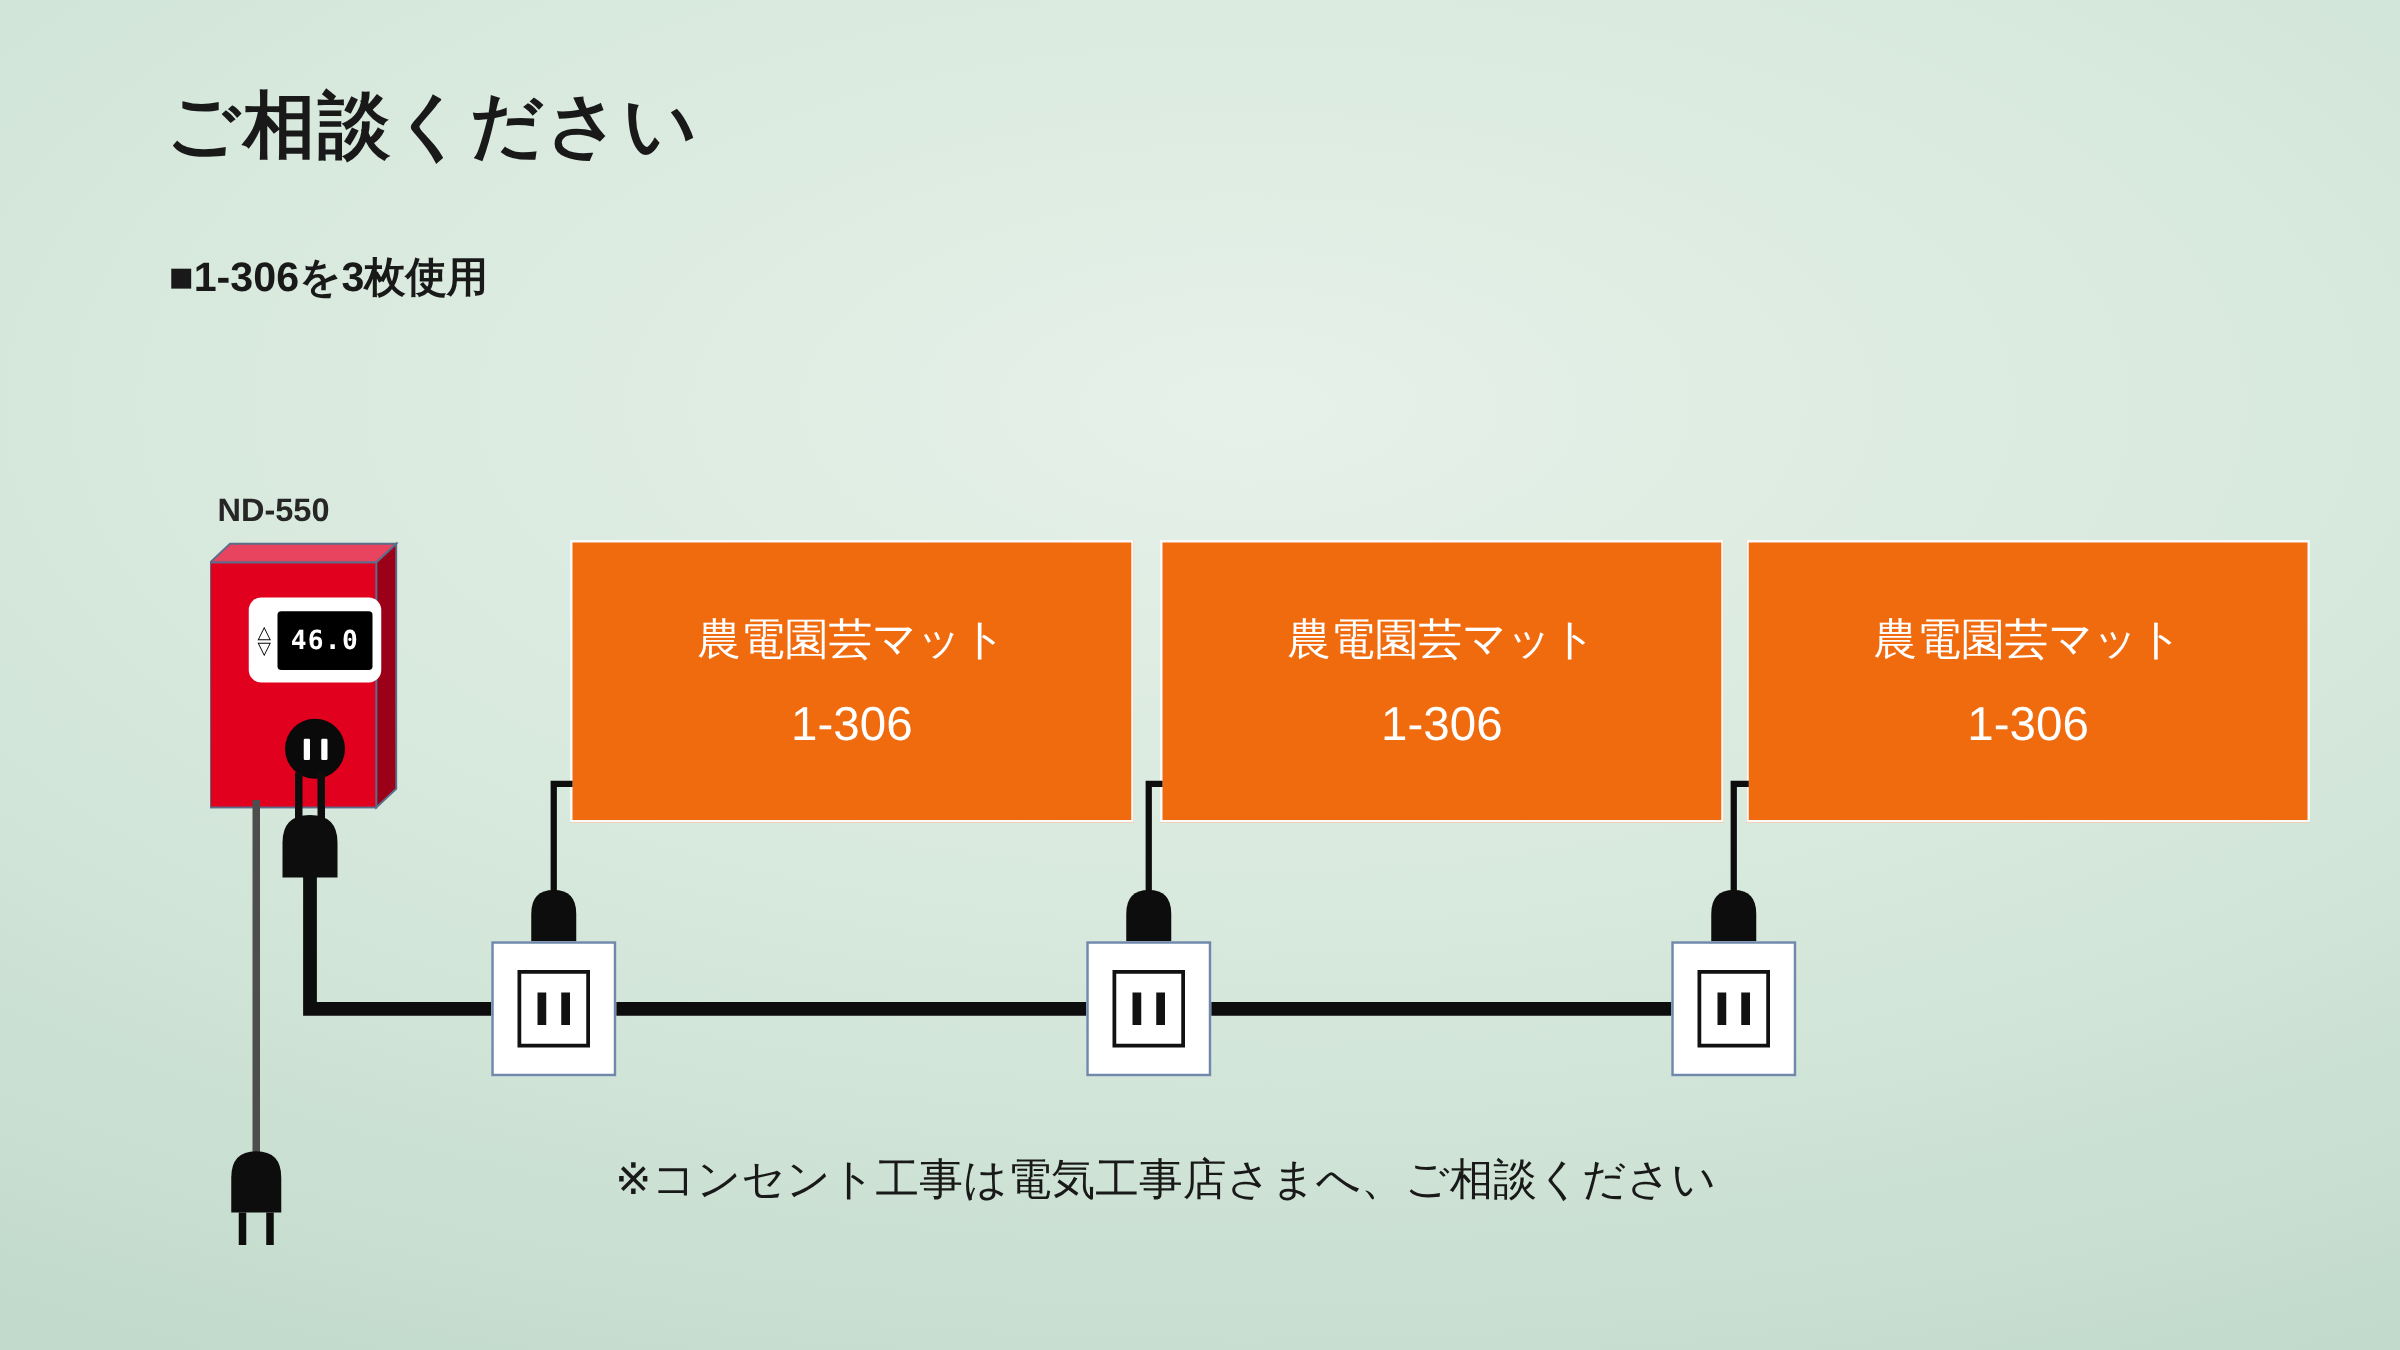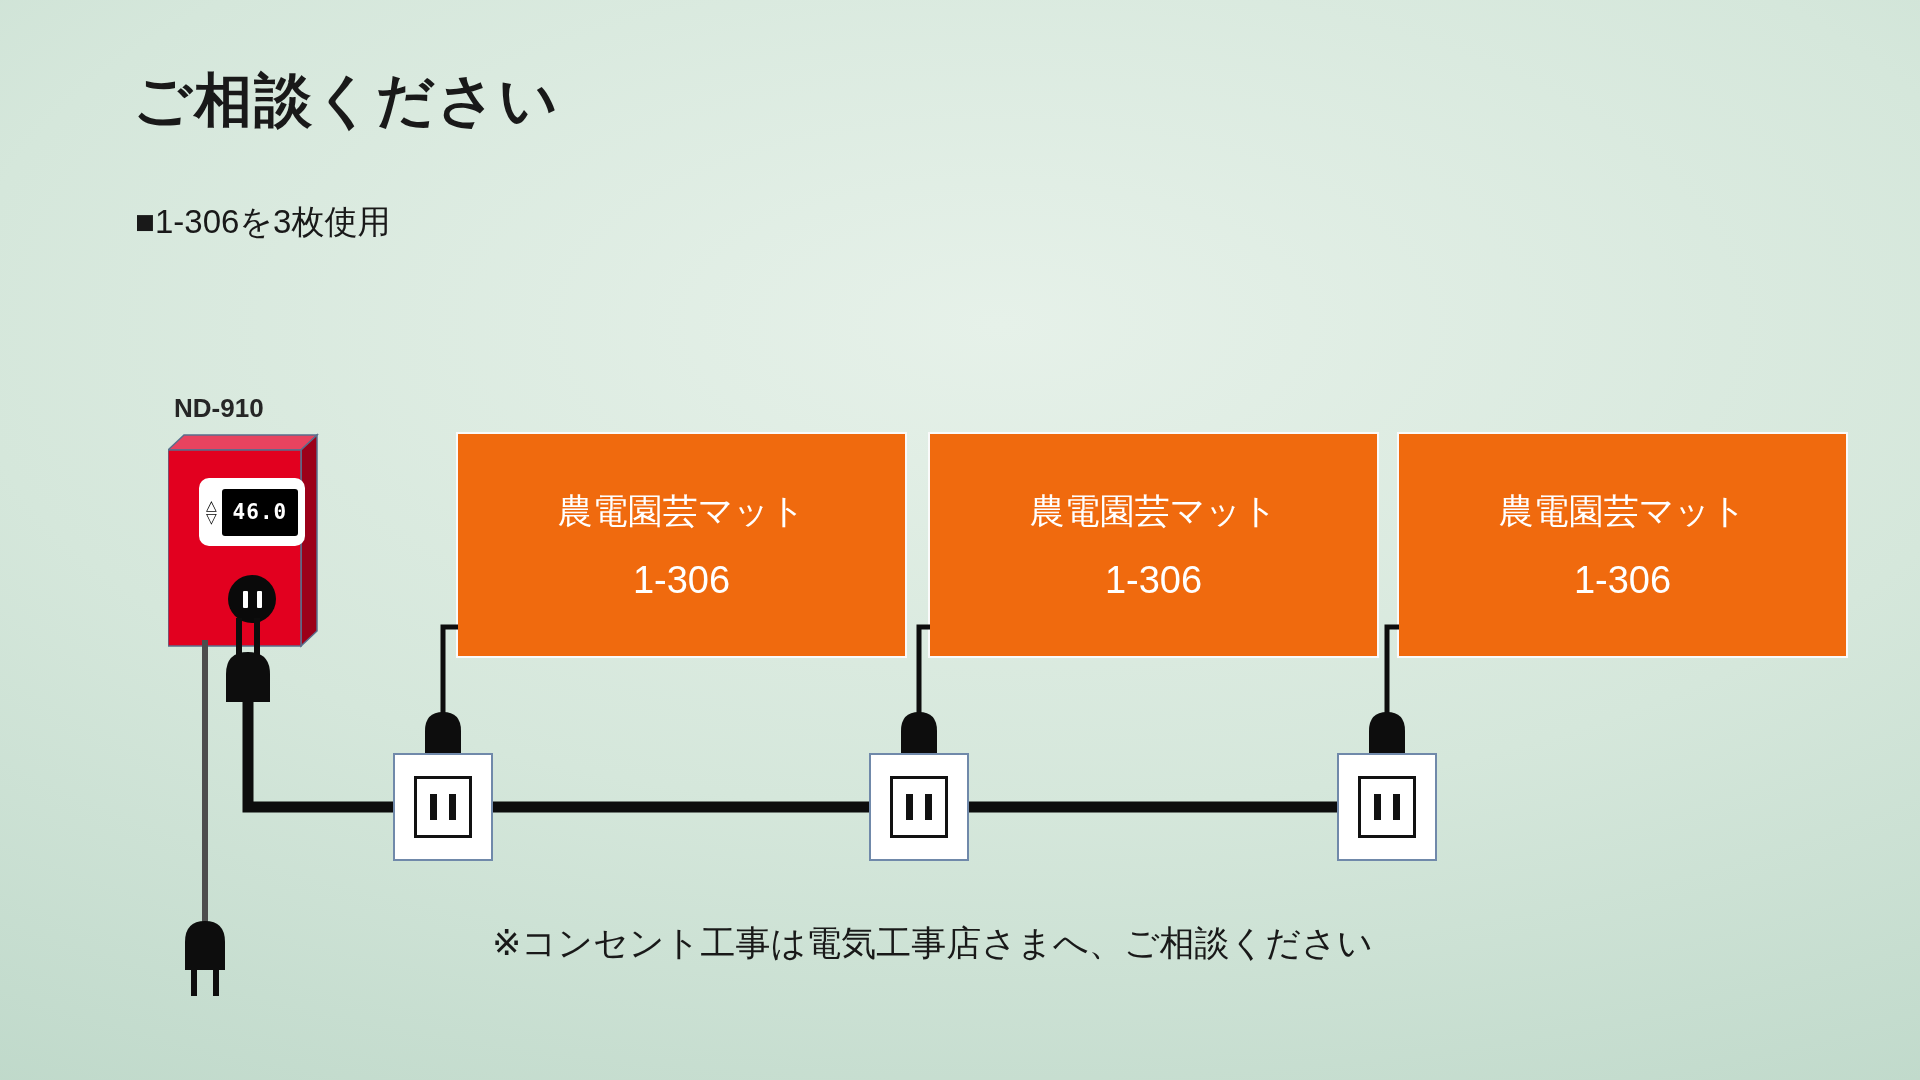--- a/index.html
+++ b/index.html
@@ -3,21 +3,21 @@
 <meta charset="utf-8">
 <style>
   html,body{margin:0;padding:0;background:#9db;}
   .stage{
     position:relative;width:1920px;height:1080px;overflow:hidden;
     background:radial-gradient(ellipse 120% 100% at 52% 30%,
       var(--background-center,#e6f1e9) 0%, #d5e7db 45%, var(--background-edge,#b6d3c3) 100%);
     font-family:"Liberation Sans","DejaVu Sans",sans-serif;
   }
   .title{position:absolute;left:133px;top:62px;margin:0;font-size:58px;font-weight:bold;color:#191919;letter-spacing:2px;}
-  .subtitle{position:absolute;left:135px;top:200px;font-size:33px;font-weight:normal;color:#191919;}
+  .subtitle{position:absolute;left:135px;top:200px;font-size:33px;font-weight:bold;color:#191919;}
 
   
   .mat{position:absolute;top:432px;width:451px;height:226px;background:var(--mat-orange,#f06a0e);
     border:2px solid #fafafa;box-sizing:border-box;display:flex;flex-direction:column;
     align-items:center;justify-content:center;color:#fff;}
   .mat1{left:456px}.mat2{left:928px}.mat3{left:1397px}
   .mat-name{font-size:35px;}
   .mat-model{font-size:38px;margin-top:24px;}
 
   
@@ -65,21 +65,21 @@
   <div class="mat mat2">
     <div class="mat-name">農電園芸マット</div>
     <div class="mat-model">1-306</div>
   </div>
   <div class="mat mat3">
     <div class="mat-name">農電園芸マット</div>
     <div class="mat-model">1-306</div>
   </div>
 
   <div class="controller">
-    <div class="controller-label">ND-910</div>
+    <div class="controller-label">ND-550</div>
     <svg class="ctrl-svg" width="160" height="270" viewBox="0 0 160 270">
       <polygon class="ctrl-top-face" points="0,57 133,57 149,42 16,42"></polygon>
       <polygon class="ctrl-side-face" points="133,57 149,42 149,238 133,253"></polygon>
       <rect class="ctrl-front-face" x="0" y="57" width="133" height="196"></rect>
     </svg>
     <div class="display">
       <div class="arrows">
         <span>△</span>
         <span>▽</span>
       </div>

